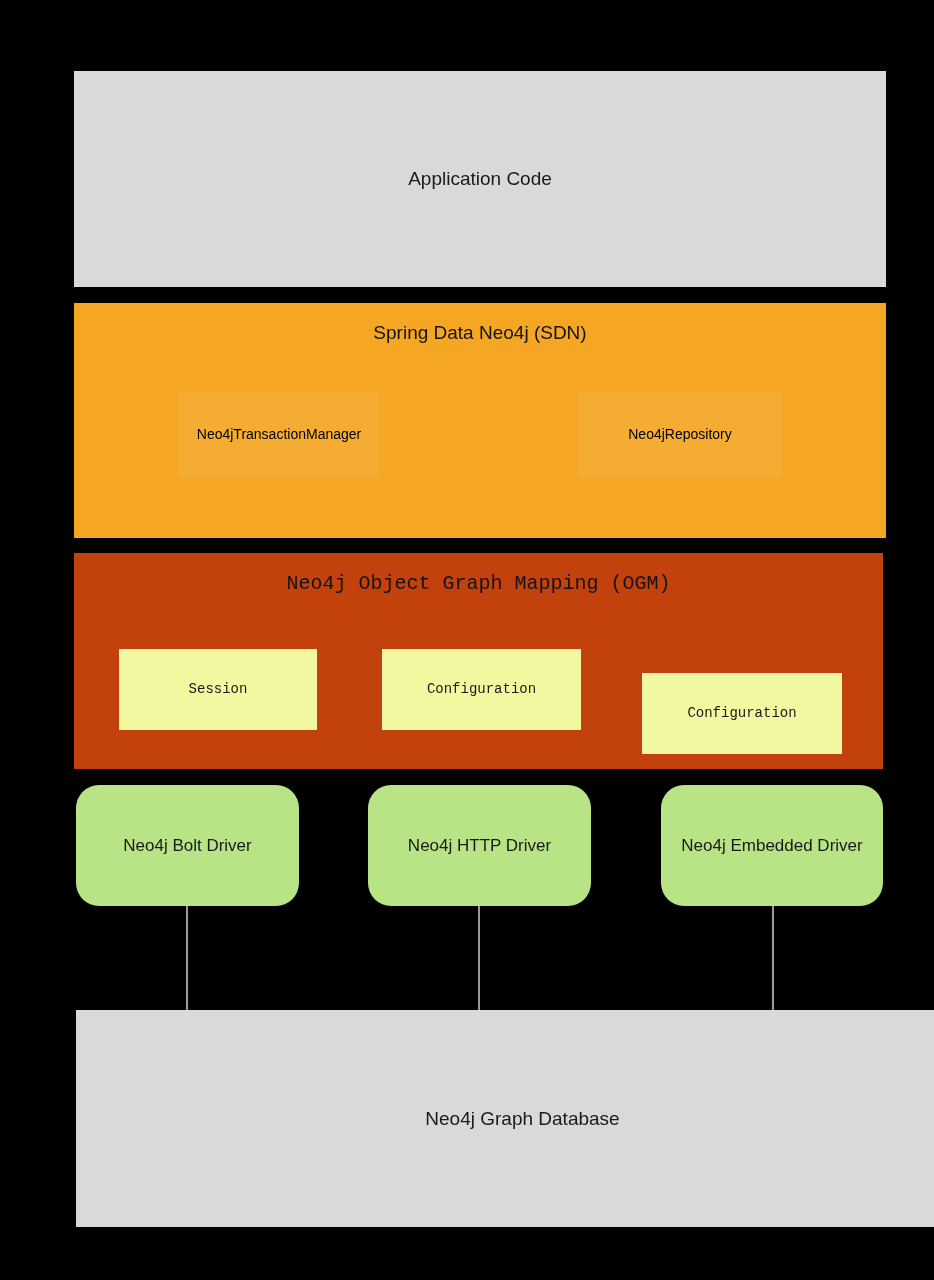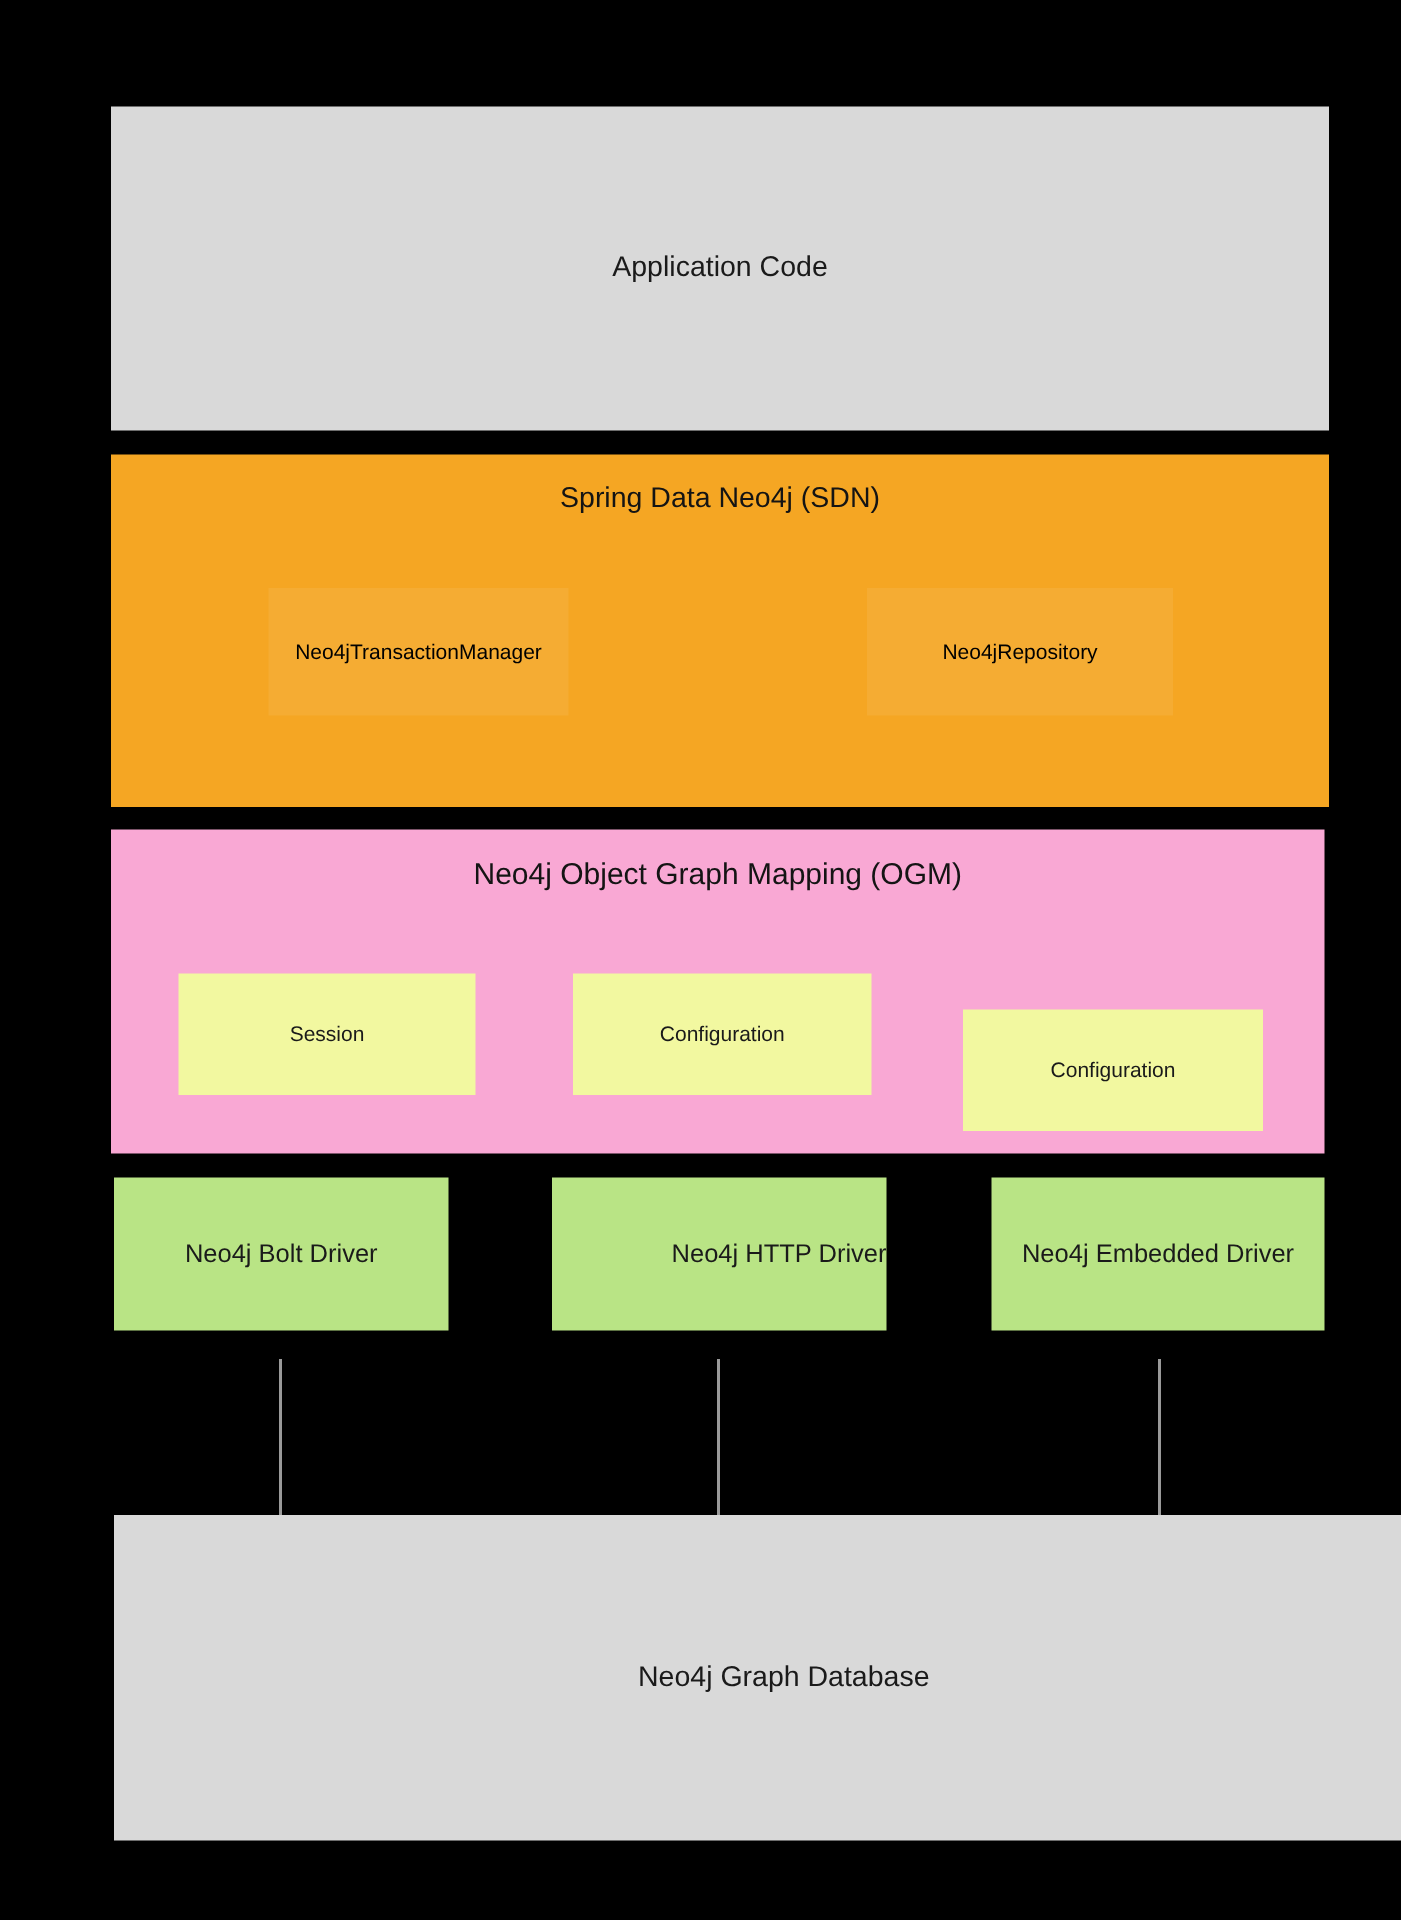--- a/index.html
+++ b/index.html
@@ -27,21 +27,21 @@
     align-items: center;
     justify-content: center;
     text-align: center;
     color: #1a1a1a;
     line-height: 1.25;
   }
 
   
   .layer-gray   { background: #d9d9d9; }
   .layer-orange { background: #f5a623; }
-  .layer-green  { background: #f9a8d4; }
+  .layer-green  { background: #c2410c; font-family: Liberation Mono, monospace; }
 
   
   .layer-title {
     position: absolute;
     left: 0;
     right: 0;
     text-align: center;
     font-size: 19px;
     color: #141414;
   }
@@ -95,24 +95,25 @@
   }
   #ogm-session          { left: 45px;  width: 198px; }
   #ogm-session-factory  { left: 308px; width: 199px; }
   #ogm-configuration    { left: 568px; width: 200px; margin-top: 24px; }
 
   
   .driver {
     background: #b9e485;
     font-size: 17px;
     top: 785px;
-    height: 102px;
+    height: 121px;
+    border-radius: 23px;
   }
   #driver-bolt     { left: 76px;  width: 223px; }
-  #driver-http     { left: 368px; width: 223px; justify-content: flex-end; }
+  #driver-http     { left: 368px; width: 223px; }
   #driver-embedded { left: 661px; width: 222px; }
 
   
   .connector {
     position: absolute;
     width: 2px;
     background: #9a9a9a;
     top: 906px;
     height: 105px;
   }

